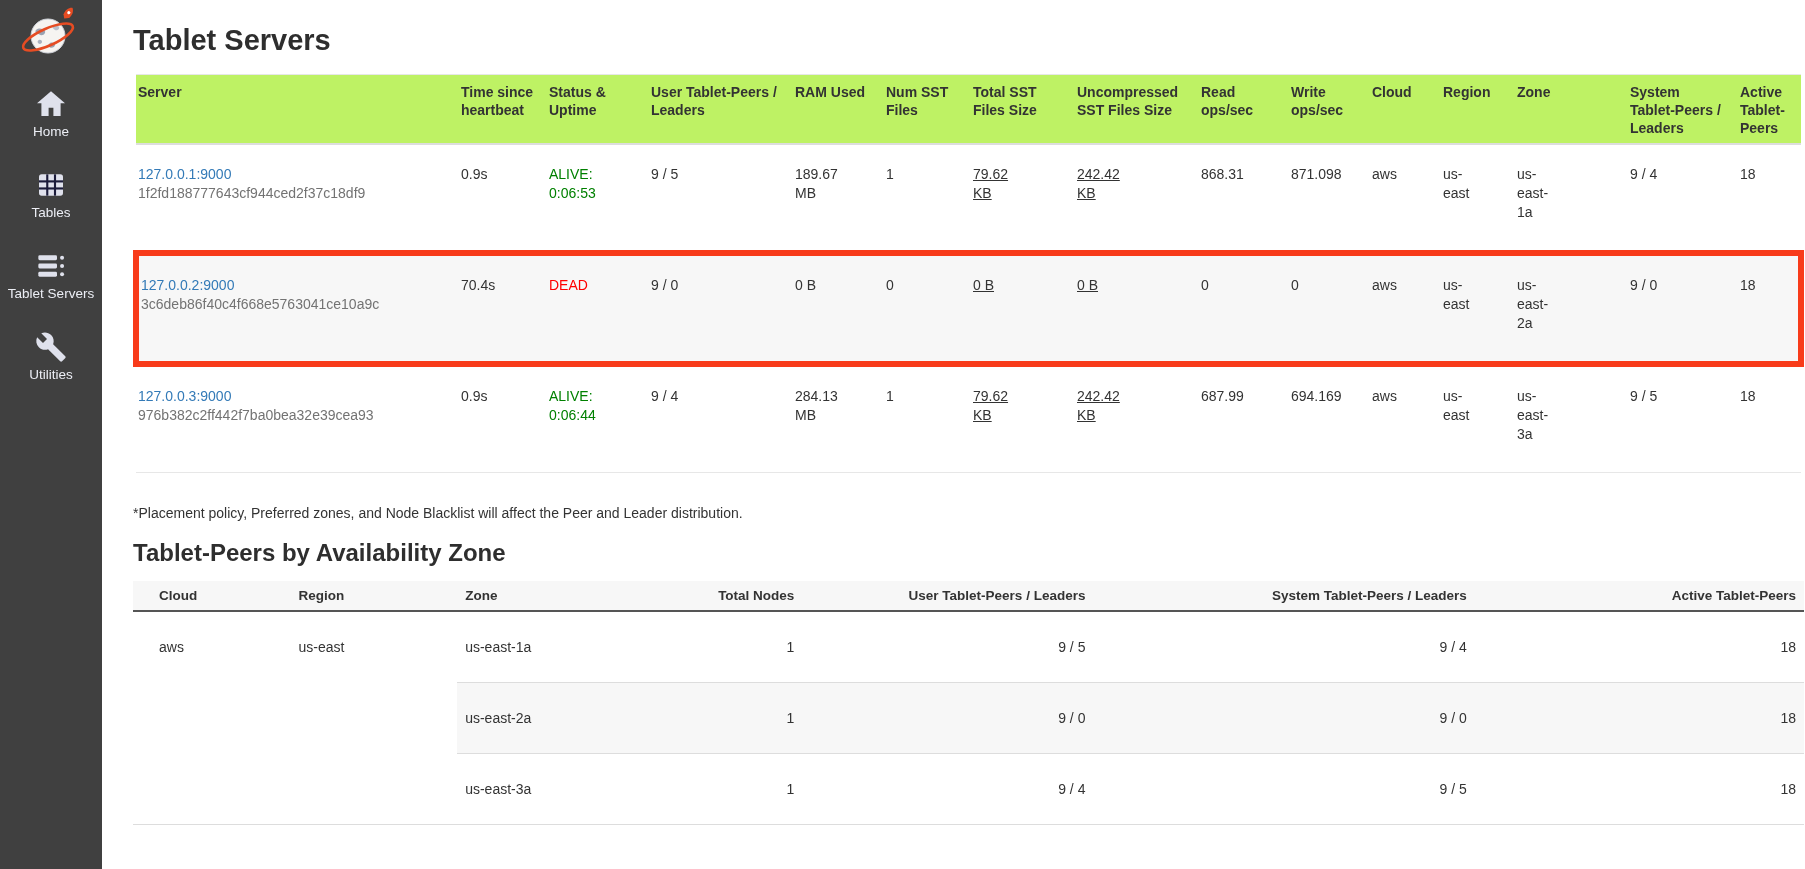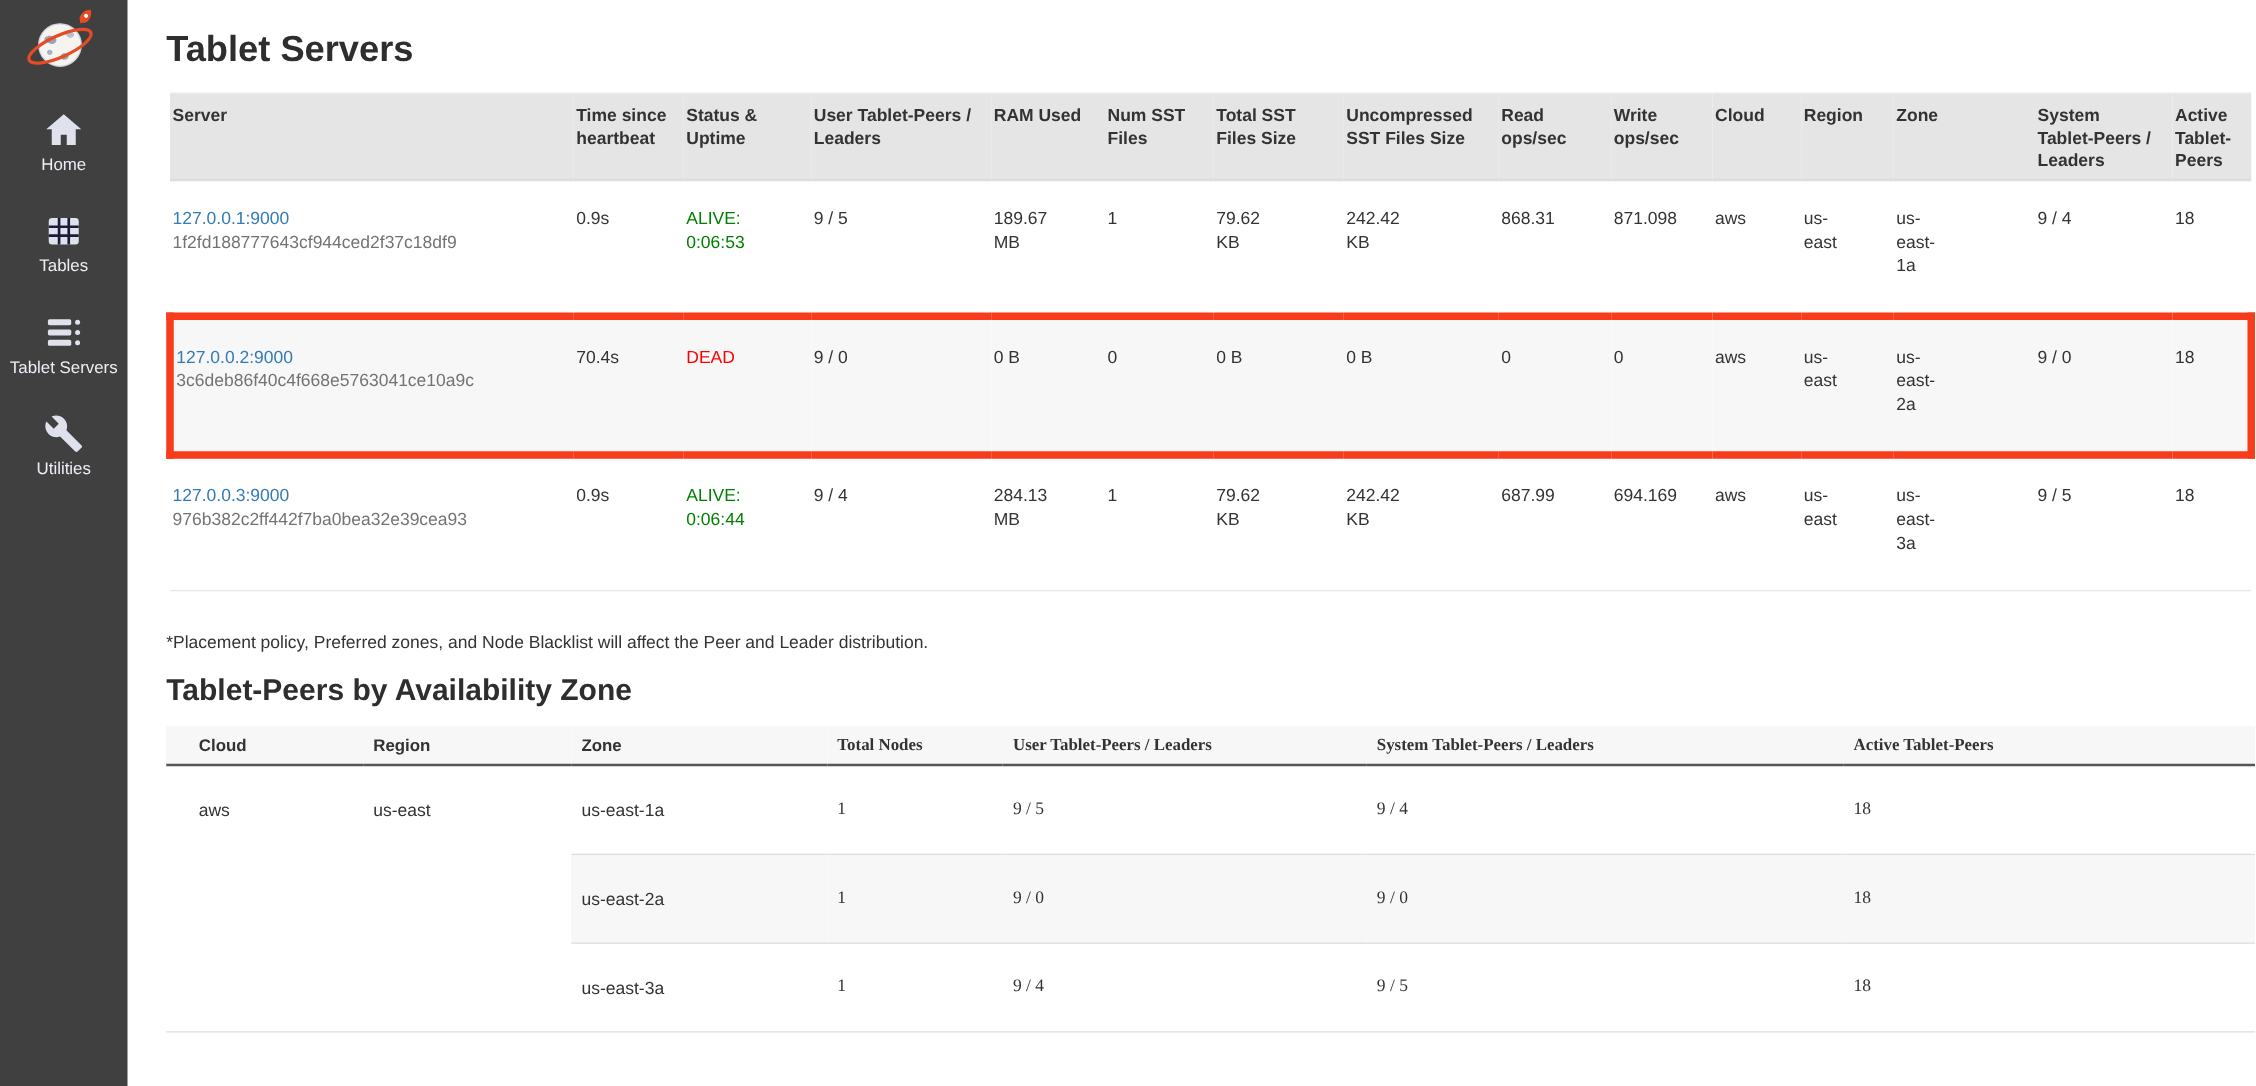--- a/index.html
+++ b/index.html
@@ -21,53 +21,53 @@
   .main { flex: 1; padding: 16px 7px 0 31px; }
   h1.page-title { font-size: 29px; line-height: 36px; font-weight: bold; color: #2e2e2e;
     margin: 6px 0 16px 0; }
   h2.section-title { font-size: 24px; line-height: 28px; font-weight: bold; color: #2e2e2e;
     margin: 18px 0 14px 0; }
 
   table { width: 100%; border-collapse: collapse; table-layout: fixed; }
   a.server-link { color: #337ab7; text-decoration: none; }
 
   
-  .servers thead th { background: #e5e5e5; text-align: left; vertical-align: top;
+  .servers thead th { background: #bef264; text-align: left; vertical-align: top;
     font-size: 14px; font-weight: bold; line-height: 18px;
     padding: 8px 10px 6px 2px; border-top: 1px solid #e7e7e7; border-bottom: 2px solid #ddd; }
   .servers td { vertical-align: top; text-align: left; font-size: 14px; line-height: 19px;
     padding: 20px 10px 28px 2px; border-bottom: 1px solid #e7e7e7; }
   .servers tr.striped td { background: #f7f7f7; }
   .servers tr.highlighted { border: 6px solid #f83b1a; }
   .uuid { color: #737373; }
   .status-line { display: block; }
   tr.alive .col-status { color: #008000; }
   tr.dead  .col-status { color: #ff0000; }
   .cap-ram  { max-width: 54px; }
-  .cap-size { max-width: 52px; }
+  .cap-size { max-width: 52px; text-decoration: underline; }
   .cap-region { max-width: 34px; }
   .cap-zone { max-width: 44px; }
 
   
   .footnote { margin-top: 32px; font-size: 14px; color: #333; }
   .load-status { margin-top: 16px; display: flex; align-items: center; }
   .bars-icon { width: 18px; height: 14px; margin-right: 10px; display: inline-flex;
     flex-direction: column; justify-content: space-between; }
   .bars-icon i { display: block; height: 3.2px; border-radius: 1px; }
   .bars-icon .b1 { width: 18px; background: #ee4c22; }
   .bars-icon .b2 { width: 11px; background: #f4815a; }
   .bars-icon .b3 { width: 15px; background: #ee4c22; }
   .load-status-text { color: #0aa00a; font-size: 17px; font-weight: bold; }
 
   
   .az thead th { background: #f7f7f7; font-size: 13.5px; font-weight: bold;
     padding: 7px 8px; border-bottom: 2px solid #555; text-align: left; vertical-align: middle; }
   .az td { font-size: 14px; padding: 27px 8px; border-bottom: 1px solid #ddd;
     vertical-align: top; text-align: left; background: #fff; }
-  .az .ta-c { text-align: left; font-family: Liberation Serif, serif; }
+  .az .ta-c { text-align: right; }
   .az .first-col { padding-left: 26px; }
   .az tbody tr.striped td.stripeable { background: #f7f7f7; }
 </style>
 </head>
 <body>
 
 <div class="app">
 
   <aside class="sidebar">
     <div class="logo">

